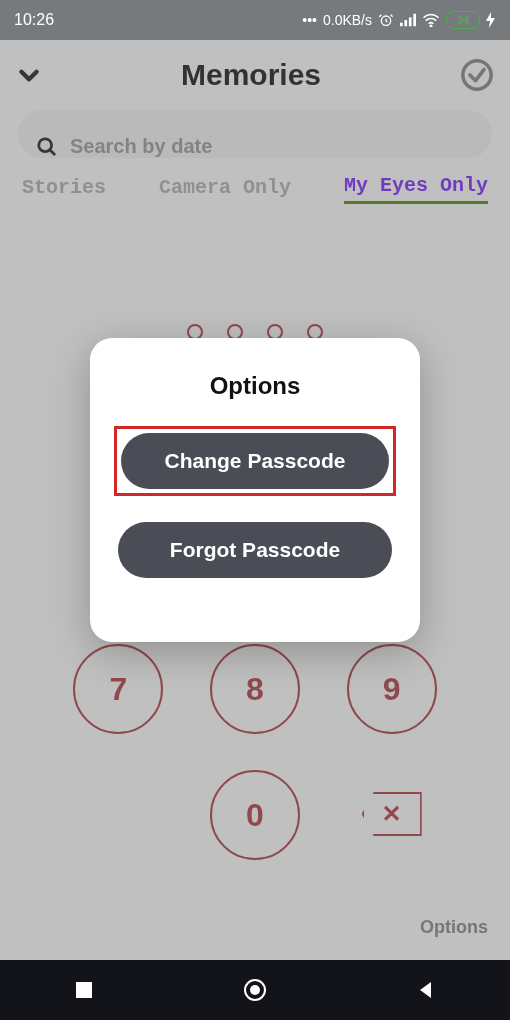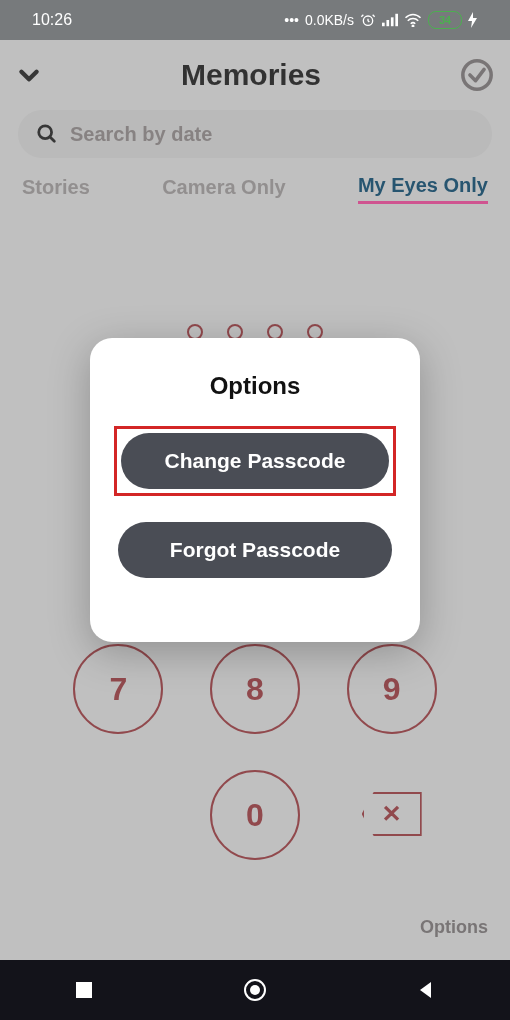--- a/index.html
+++ b/index.html
@@ -7,21 +7,21 @@
   body { background: #d8d8d8; position: relative; }
 
   
   .status-bar {
     height: 40px;
     background: #777a7c;
     color: #fff;
     display: flex;
     align-items: center;
     justify-content: space-between;
-    padding: 0 32px;
+    padding: 0 14px;
     font-size: 16px;
     font-weight: 500;
   }
   .status-right { display: flex; align-items: center; gap: 6px; font-size: 14px; }
   .status-right svg { display: block; }
   .battery {
     border: 1.5px solid #4caf50;
     border-radius: 8px;
     width: 34px; height: 18px;
     display: flex; align-items: center; justify-content: center;
@@ -48,33 +48,33 @@
   }
   .header .title { font-size: 30px; font-weight: 800; color: #1b1b1b; }
   .chevron-down { width: 26px; height: 26px; }
   .check-circle { width: 34px; height: 34px; }
 
   .search-pill {
     margin: 6px 18px 14px;
     background: #d0d0d0;
     border-radius: 26px;
     height: 48px;
-    display: flex; align-items: center;
+    display: flex; align-items: flex-end;
     padding: 0 18px; gap: 12px;
     color: #8c8686; font-size: 20px; font-weight: 600;
   }
   .search-pill svg { flex: 0 0 auto; }
 
   .tabs {
     display: flex; align-items: center; justify-content: space-between;
     padding: 2px 22px 10px; gap: 22px;
-    font-size: 20px; font-weight: 800; color: #9b9797;
+    font-size: 20px; font-weight: 800; color: #9b9797; font-family: Liberation Mono, monospace;
   }
   .tab { padding-bottom: 4px; }
-  .tab.active { color: #0c4a6e; border-bottom: 3px solid #ec4899; }
+  .tab.active { color: #6d28d9; border-bottom: 3px solid #4d7c0f; }
 
   .pin-dots { display: flex; gap: 24px; justify-content: center; margin-top: 110px; }
   .pin-dot { width: 16px; height: 16px; border: 2px solid #9a3a3f; border-radius: 50%; }
 
   .keypad {
     position: absolute; left: 0; right: 0; bottom: 100px;
     display: grid; grid-template-columns: repeat(3, 1fr);
     justify-items: center; row-gap: 36px;
     padding: 0 50px;
   }

